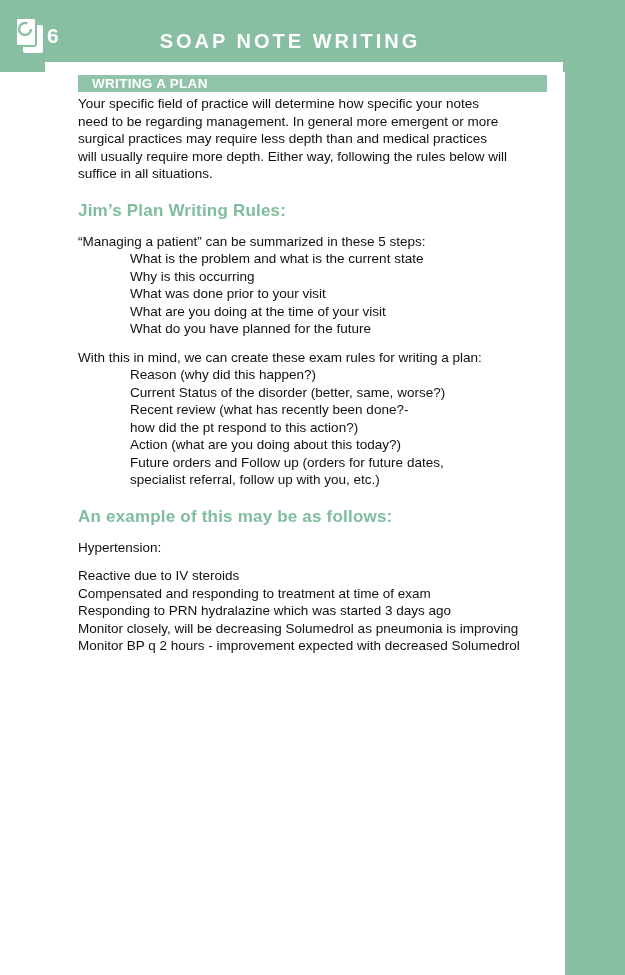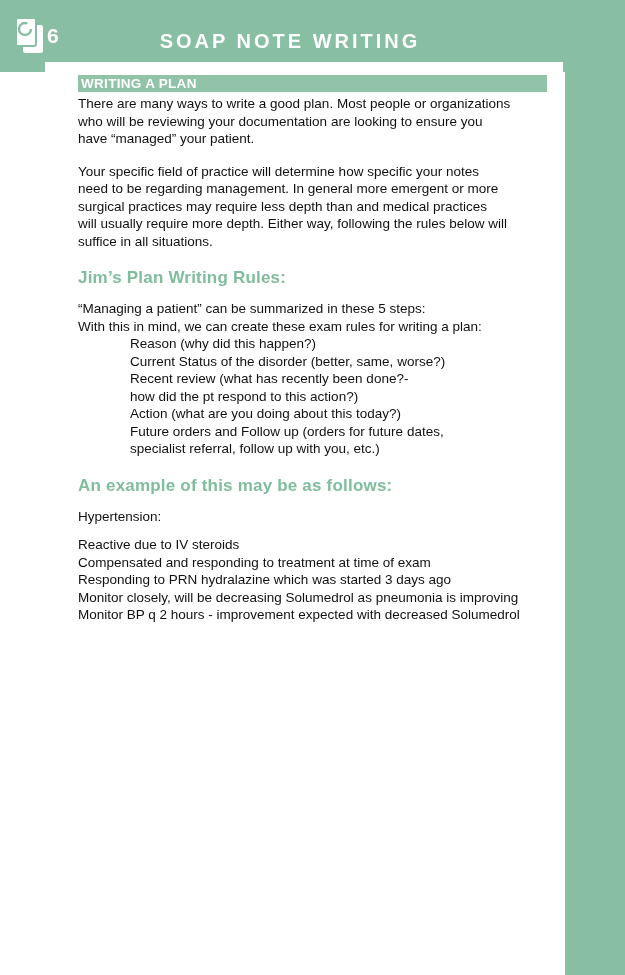--- a/index.html
+++ b/index.html
@@ -54,21 +54,21 @@
     padding: 13px 25px 0 33px;
   }
   .section-bar {
     width: 469px;
     height: 17px;
     background: #90c3a8;
     color: #ffffff;
     font-size: 13.5px;
     font-weight: bold;
     line-height: 17px;
-    padding-left: 3px;
+    padding-left: 14px;
     letter-spacing: 0.3px;
     margin-bottom: 3px;
   }
   .body-text {
     font-size: 13.5px;
     line-height: 17.5px;
     color: #111111;
     white-space: pre-line;
   }
   .mb-line { margin-bottom: 15px; }
@@ -99,33 +99,35 @@
   </svg>
 </div>
 
 <div class="page-num">6</div>
 <div class="page-title">SOAP NOTE WRITING</div>
 
 <div class="panel">
 
   <div class="section-bar">WRITING A PLAN</div>
 
-  <div class="body-text mb-line">There are many ways to write a good plan. Most people or organizations
-who will be reviewing your documentation are looking to ensure you
-have “managed” your patient.</div>
 
   <div class="body-text">Your specific field of practice will determine how specific your notes
 need to be regarding management. In general more emergent or more
 surgical practices may require less depth than and medical practices
 will usually require more depth. Either way, following the rules below will
 suffice in all situations.</div>
 
   <div class="green-heading">Jim’s Plan Writing Rules:</div>
 
   <div class="body-text">“Managing a patient” can be summarized in these 5 steps:</div>
+  <div class="body-text indent gap-after">What is the problem and what is the current state
+Why is this occurring
+What was done prior to your visit
+What are you doing at the time of your visit
+What do you have planned for the future</div>
 
   <div class="body-text">With this in mind, we can create these exam rules for writing a plan:</div>
   <div class="body-text indent">Reason (why did this happen?)
 Current Status of the disorder (better, same, worse?)
 Recent review (what has recently been done?-
 how did the pt respond to this action?)
 Action (what are you doing about this today?)
 Future orders and Follow up (orders for future dates,
 specialist referral, follow up with you, etc.)</div>
 

